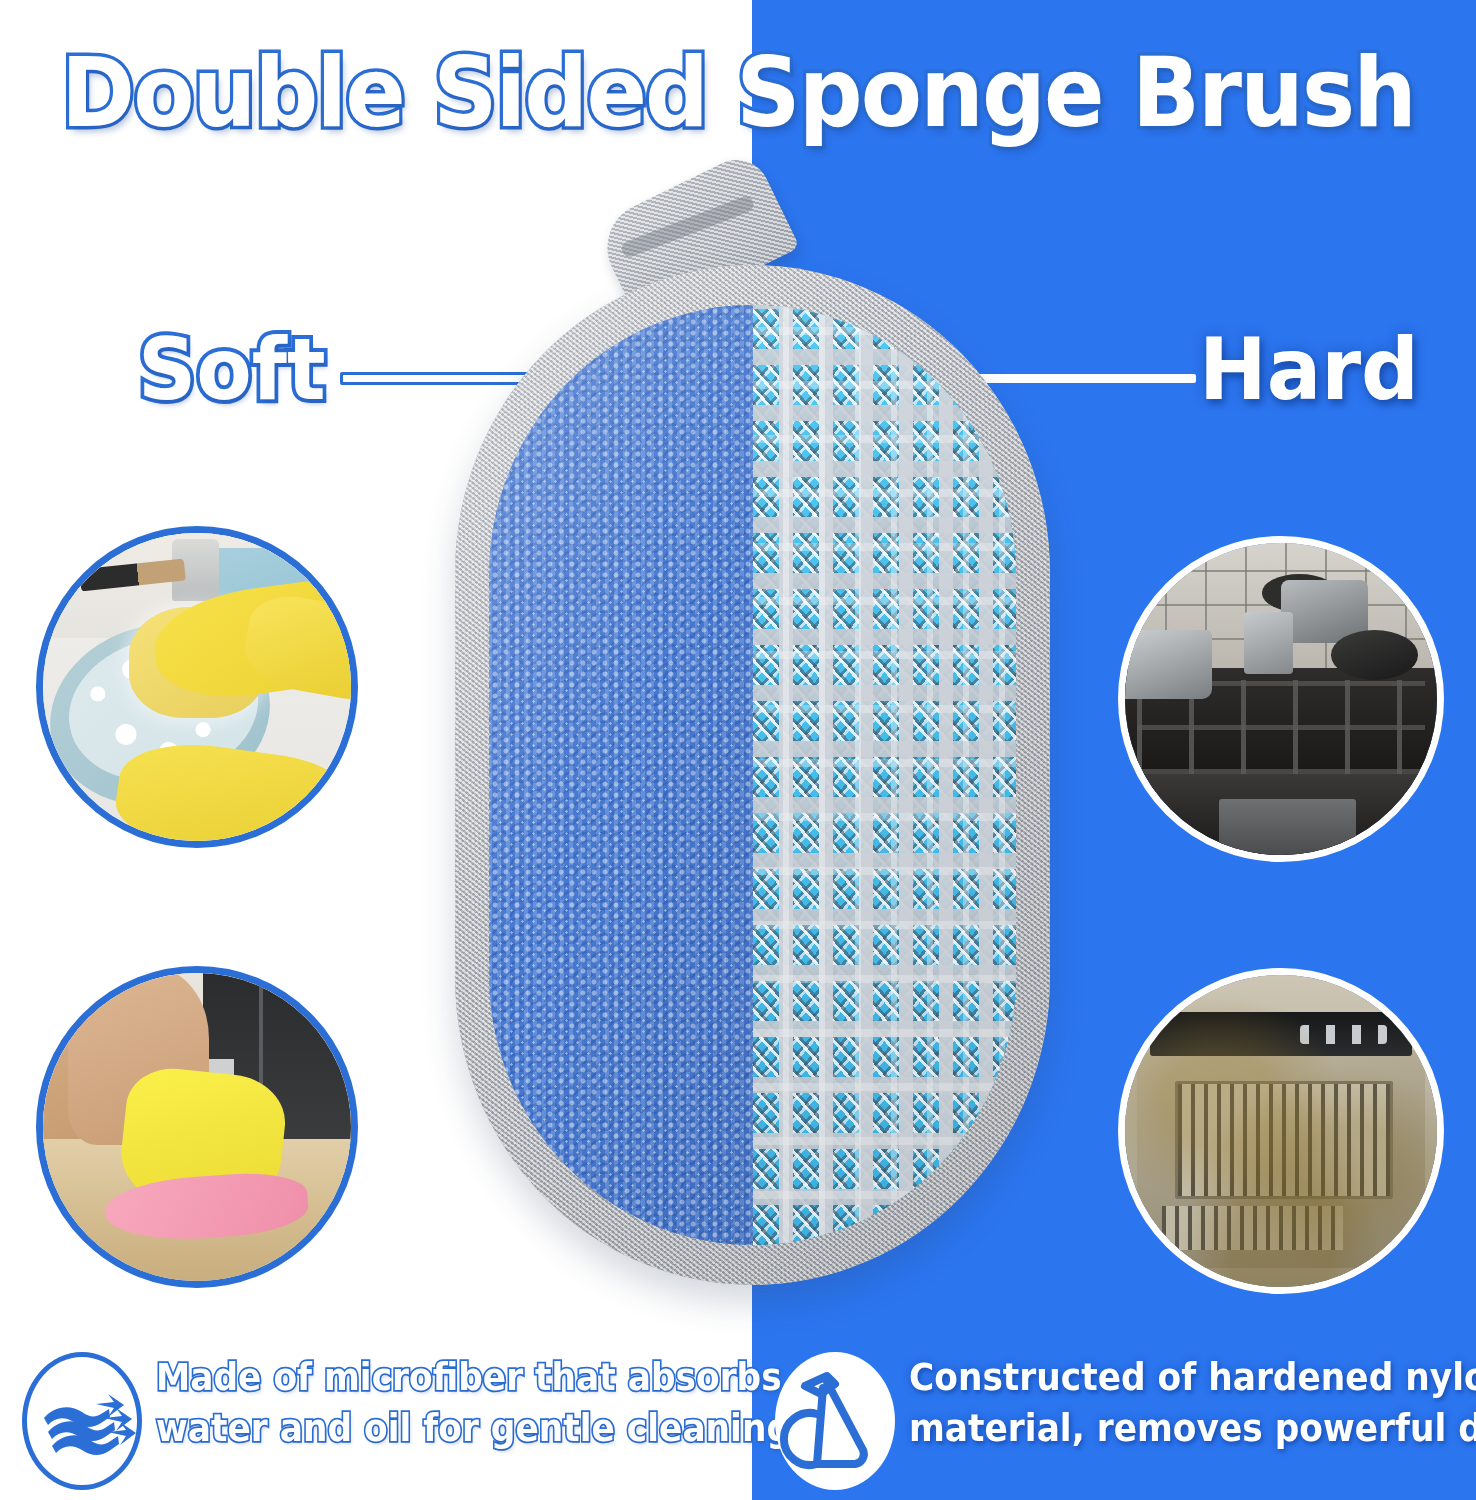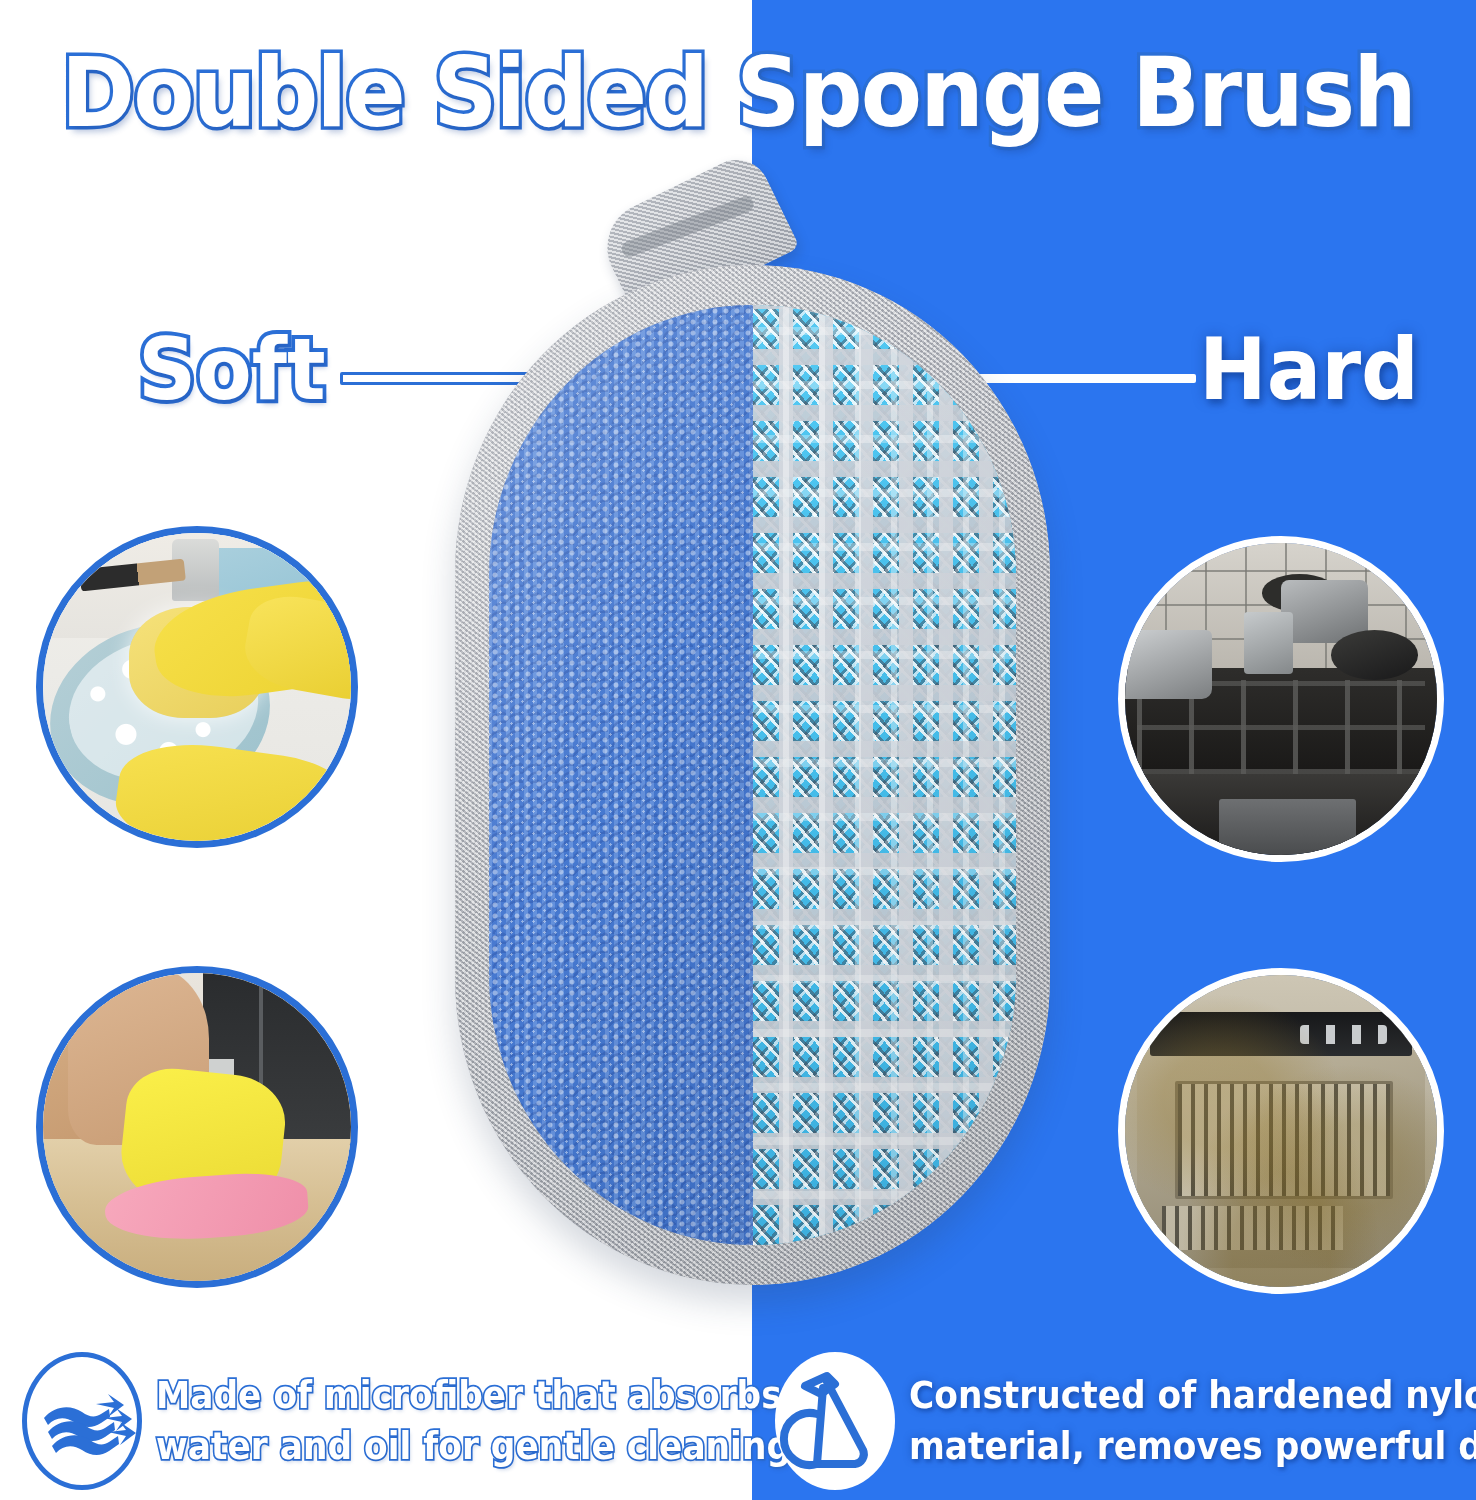--- a/index.html
+++ b/index.html
@@ -201,21 +201,21 @@
     border:3px solid #7d7561;border-radius:2px;}
   .ph-hood .filter2{position:absolute;left:12%;top:74%;width:58%;height:14%;
     background:repeating-linear-gradient(90deg, rgba(60,58,50,.7) 0 4px, rgba(200,193,173,.8) 4px 13px);}
   .ph-hood .grease{position:absolute;left:0;top:0;right:0;bottom:0;
     background:
       radial-gradient(ellipse at 30% 40%, rgba(150,120,40,.30) 0 18%, rgba(0,0,0,0) 40%),
       radial-gradient(ellipse at 72% 62%, rgba(130,105,35,.28) 0 16%, rgba(0,0,0,0) 38%),
       radial-gradient(ellipse at 50% 92%, rgba(120,95,30,.35) 0 22%, rgba(0,0,0,0) 45%);}
 
   
-  .feat{position:absolute;display:flex;align-items:center;}
+  .feat{position:absolute;display:flex;align-items:flex-start;}
   .feat-left{left:22px;top:1352px;width:720px;}
   .feat-right{left:775px;top:1352px;width:690px;}
 
   .badge{flex:0 0 auto;width:120px;height:138px;position:relative;margin-right:14px;}
   .badge-ring{position:absolute;inset:0;border:5px solid #2b6fd6;border-radius:50%;box-sizing:border-box;}
   .badge-fill{position:absolute;inset:0;background:#ffffff;border-radius:50%;}
 
   .feat-text{
     font-family:"DejaVu Sans", sans-serif;
     font-size:37px;line-height:1.38;font-weight:bold;

